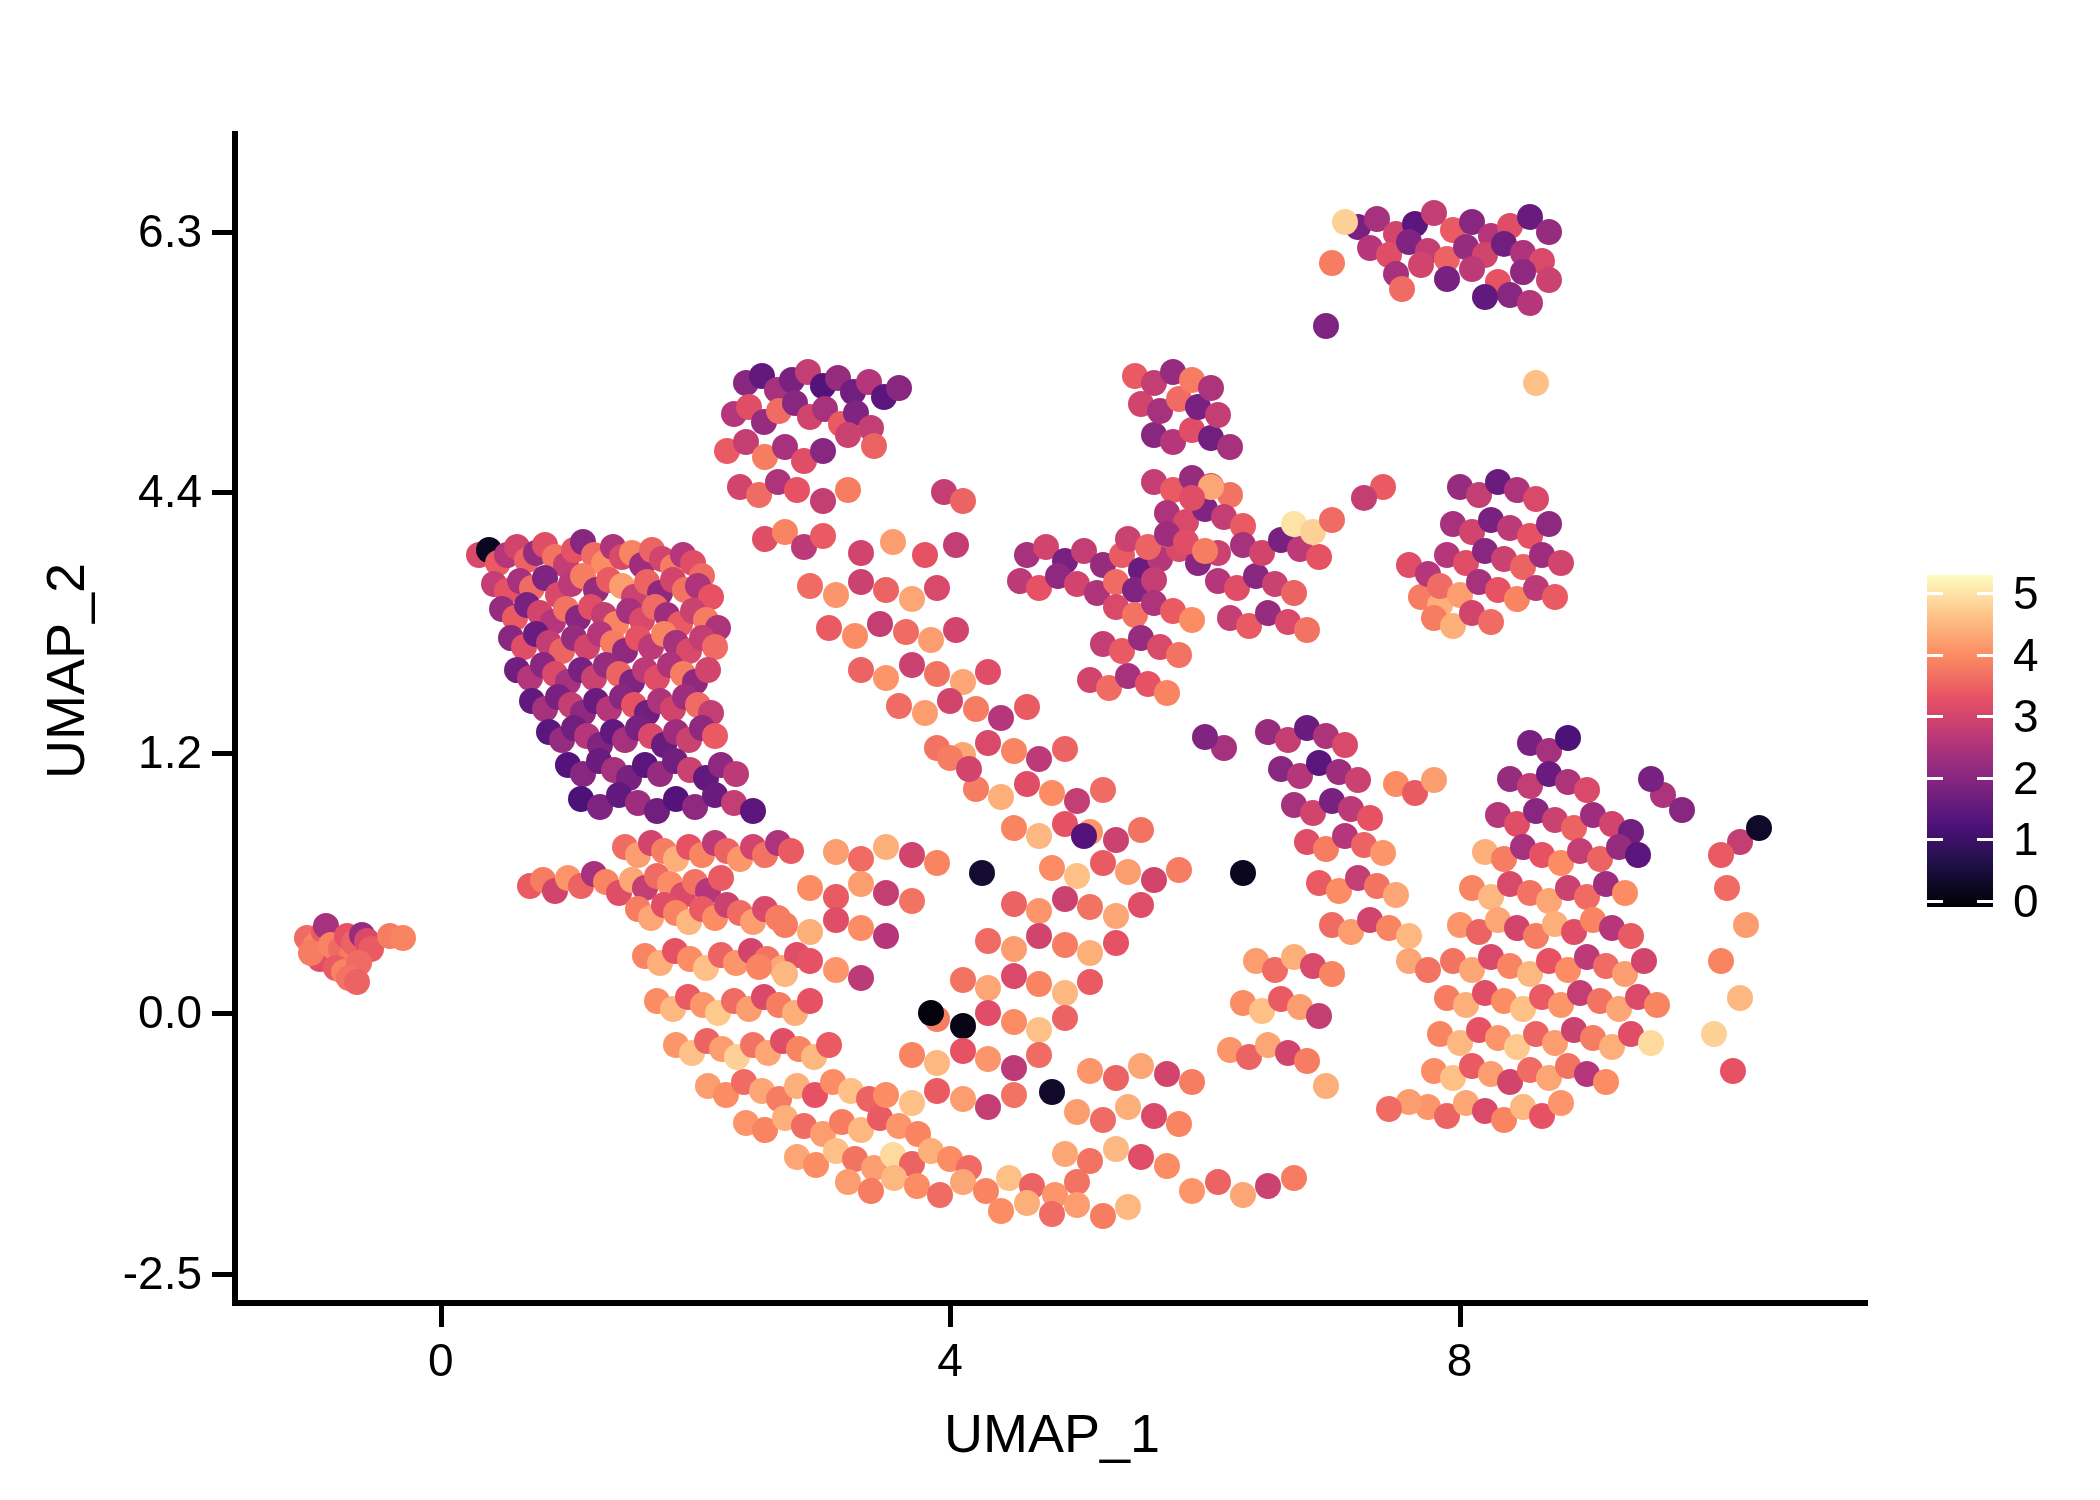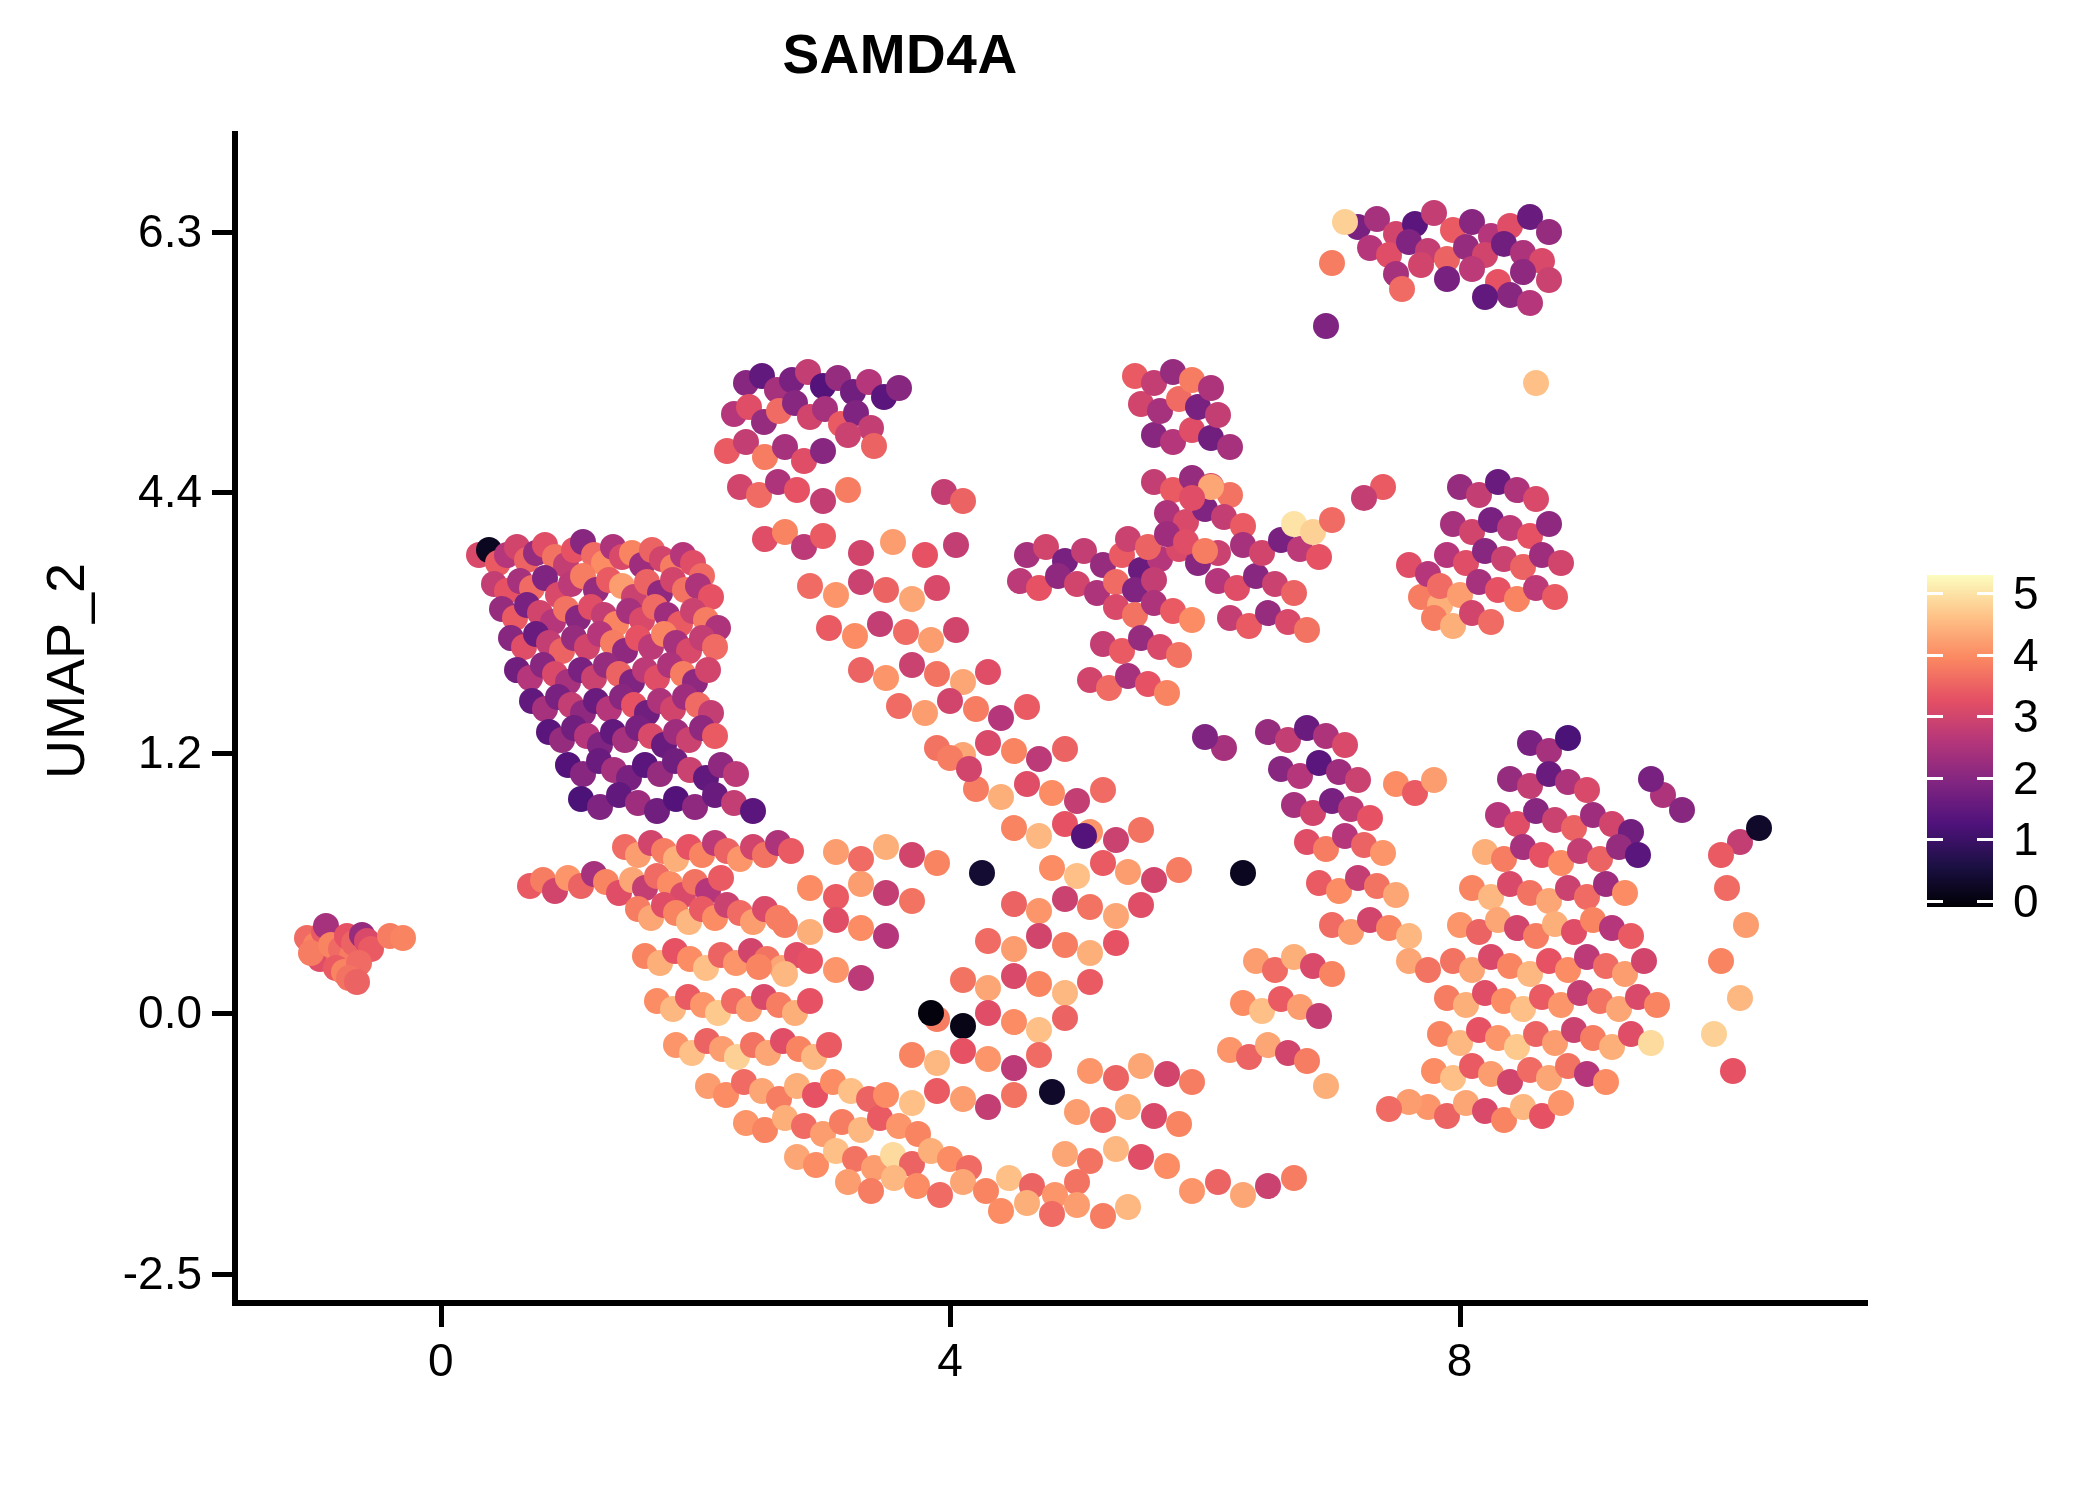--- a/index.html
+++ b/index.html
@@ -155,21 +155,20 @@
     color: #000000;
     white-space: nowrap;
     transform: translateY(-50%);
   }
 </style>
 </head>
 <body>
 
 <div id="root">
 
-  <div id="plot-title">SAMD4A</div>
 
   <div id="panel">
     <div id="points-layer">
         <div class="pt" style="left: 70.0391px; top: 805.438px; width: 26px; height: 26px; margin-left: -13px; margin-top: -13px; background: rgb(240, 107, 99);"></div>
         <div class="pt" style="left: 78.9531px; top: 811.69px; width: 26px; height: 26px; margin-left: -13px; margin-top: -13px; background: rgb(249, 132, 97);"></div>
         <div class="pt" style="left: 86.5938px; top: 799.187px; width: 26px; height: 26px; margin-left: -13px; margin-top: -13px; background: rgb(233, 90, 99);"></div>
         <div class="pt" style="left: 91.6875px; top: 817.942px; width: 26px; height: 26px; margin-left: -13px; margin-top: -13px; background: rgb(251, 140, 100);"></div>
         <div class="pt" style="left: 82.7734px; top: 826.278px; width: 26px; height: 26px; margin-left: -13px; margin-top: -13px; background: rgb(224, 77, 102);"></div>
         <div class="pt" style="left: 73.8594px; top: 820.026px; width: 26px; height: 26px; margin-left: -13px; margin-top: -13px; background: rgb(246, 124, 98);"></div>
         <div class="pt" style="left: 96.7812px; top: 805.438px; width: 26px; height: 26px; margin-left: -13px; margin-top: -13px; background: rgb(236, 99, 99);"></div>
@@ -972,20 +971,21 @@
   <div id="x-ticks">
       <div class="xtick" style="left: 438.75px;"></div>
       <div class="xtick-label" style="left: 440.75px;">0</div>
       <div class="xtick" style="left: 948.125px;"></div>
       <div class="xtick-label" style="left: 950.125px;">4</div>
       <div class="xtick" style="left: 1457.5px;"></div>
       <div class="xtick-label" style="left: 1459.5px;">8</div>
     </div>
 
   <div id="y-axis-title">UMAP_2</div>
+  <div id="x-axis-title">UMAP_1</div>
 
   <div id="legend">
     <div id="colorbar" style="background: linear-gradient(rgb(252, 253, 191) 0%, rgb(254, 194, 135) 12.5%, rgb(251, 136, 97) 25%, rgb(229, 80, 100) 37.5%, rgb(181, 54, 122) 50%, rgb(129, 37, 129) 62.5%, rgb(79, 18, 123) 75%, rgb(28, 16, 68) 87.5%, rgb(0, 0, 4) 100%);"></div>
     <div id="colorbar-ticks">
         <div class="cb-tick left" style="top: 324.852px;"></div>
         <div class="cb-tick right" style="top: 324.852px;"></div>
         <div class="cb-label" style="top: 325.852px;">0</div>
         <div class="cb-tick left" style="top: 263.37px;"></div>
         <div class="cb-tick right" style="top: 263.37px;"></div>
         <div class="cb-label" style="top: 264.37px;">1</div>

